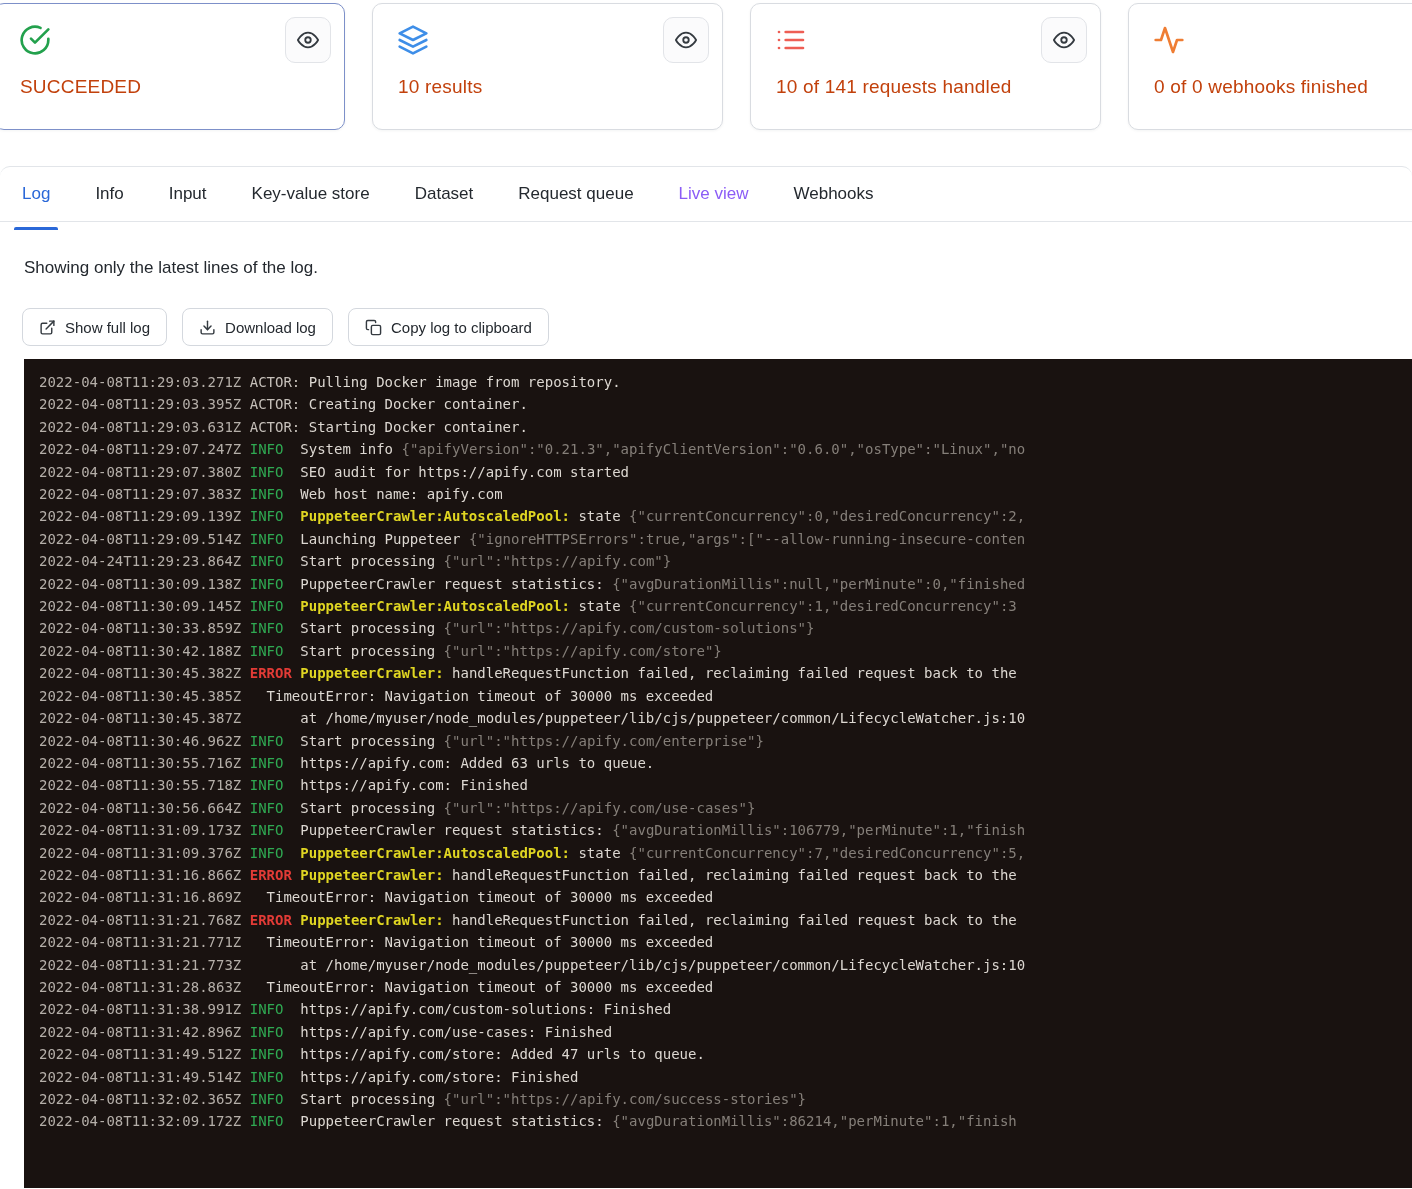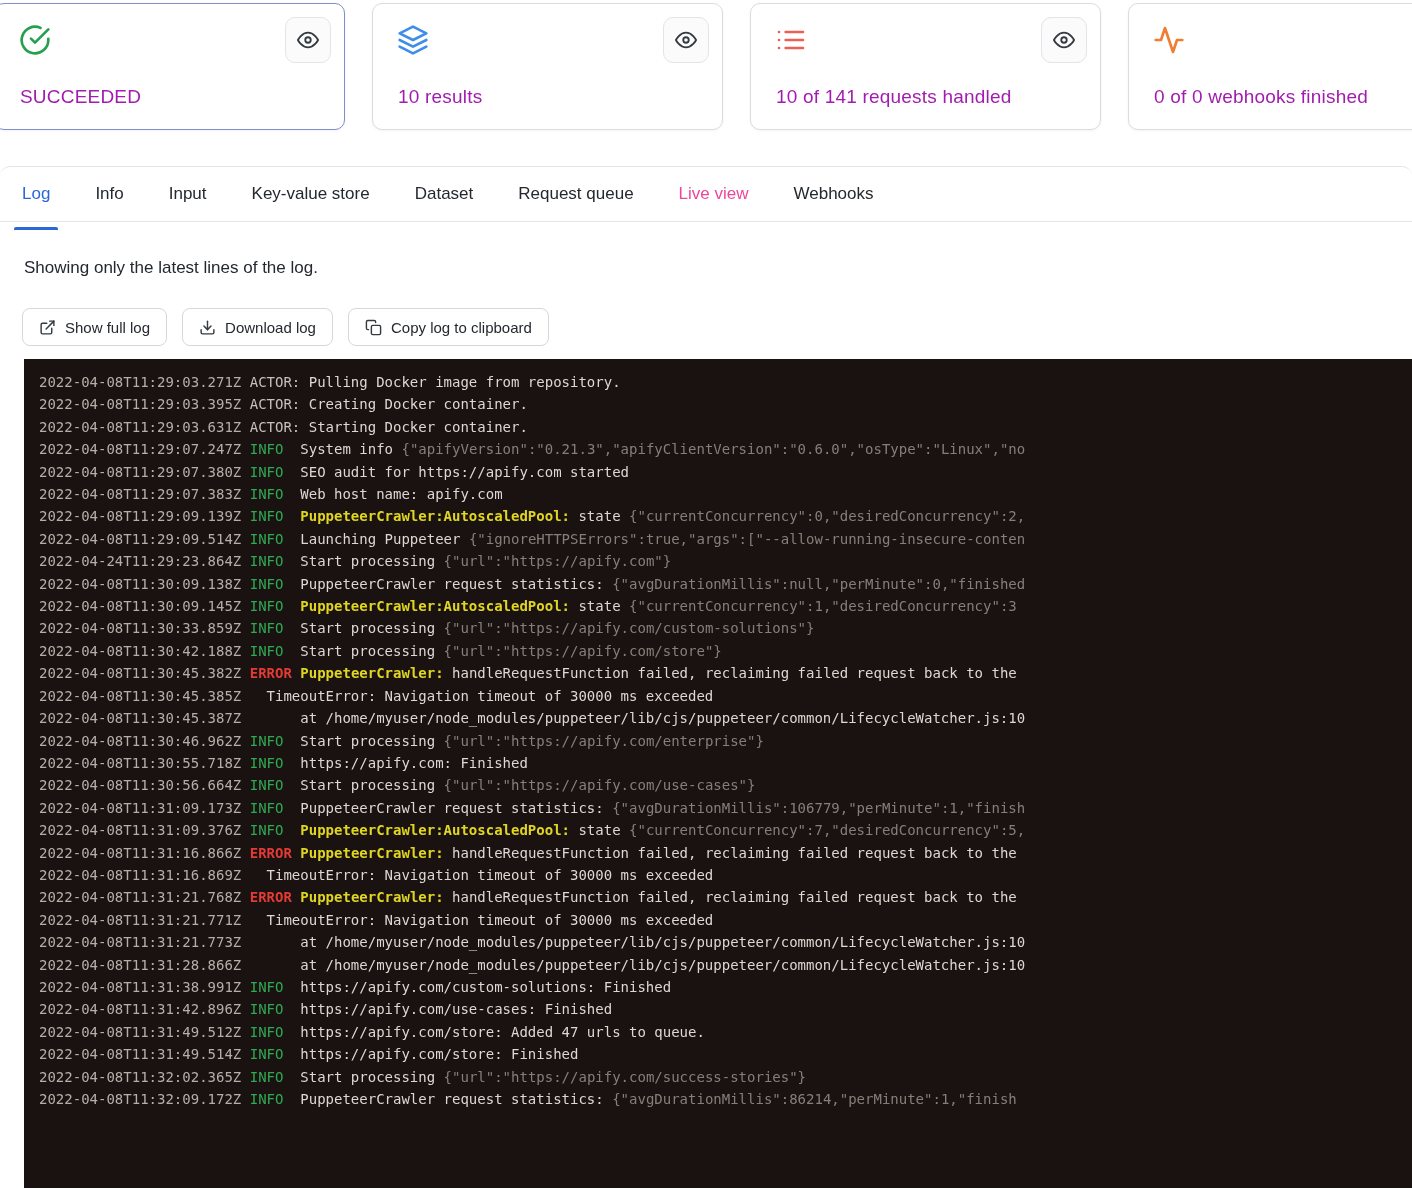--- a/index.html
+++ b/index.html
@@ -16,35 +16,35 @@
   }
   .card.selected{border:1.5px solid #7d90c9;}
   .card:first-child{margin-left:-6px;}
   .card-icon{position:absolute;top:20px;left:24px;width:32px;height:32px;display:block;}
   .card-icon svg{display:block;}
   .eye-btn{
     position:absolute;top:13px;right:13px;width:46px;height:46px;
     background:#fbfbfc;border:1px solid #e2e4e8;border-radius:10px;
     display:flex;align-items:center;justify-content:center;cursor:pointer;padding:0;
   }
-  .card-label{position:absolute;left:25px;bottom:21px;font-size:19px;color:#a21caf;letter-spacing:.2px;}
+  .card-label{position:absolute;left:25px;bottom:31px;font-size:19px;color:#c2410c;letter-spacing:.2px;}
   
   .section{
     margin-top:36px;border-top:1px solid #e2e5e9;border-radius:10px 10px 0 0;
   }
   .tabbar{
     display:flex;column-gap:45px;padding-left:22px;height:55px;align-items:center;
     border-bottom:1px solid #e2e5e9;box-sizing:border-box;
   }
   .tab{position:relative;font-size:17px;color:#24292f;cursor:pointer;height:71px;display:flex;align-items:center;}
   .tab.active{color:#2a68d8;}
   .tab.active::after{
     content:"";position:absolute;left:-8px;right:-8px;bottom:0;height:3px;background:#2a68d8;border-radius:2px 2px 0 0;
   }
-  .tab.disabled{color:#ec4899;cursor:default;}
+  .tab.disabled{color:#8b5cf6;cursor:default;}
   .section-body{padding-left:24px;}
   .log-note{margin-top:36px;font-size:17px;color:#24292f;}
   .log-buttons{display:flex;gap:15px;margin-top:30px;margin-left:-2px;}
   .log-btn{
     display:flex;align-items:center;gap:9px;height:38px;padding:0 16px;
     background:#fff;border:1px solid #d4d8de;border-radius:8px;cursor:pointer;
     font-family:"Liberation Sans",sans-serif;font-size:15px;color:#24292f;
   }
   .log-btn svg{display:block;}
   
@@ -183,30 +183,31 @@
         <div class="log-line"><span class="s-ts">2022-04-08T11:29:09.514Z </span><span class="s-info">INFO</span><span class="s-msg">  Launching Puppeteer </span><span class="s-dim">{"ignoreHTTPSErrors":true,"args":["--allow-running-insecure-conten</span></div>
         <div class="log-line"><span class="s-ts">2022-04-24T11:29:23.864Z </span><span class="s-info">INFO</span><span class="s-msg">  Start processing </span><span class="s-dim">{"url":"https://apify.com"}</span></div>
         <div class="log-line"><span class="s-ts">2022-04-08T11:30:09.138Z </span><span class="s-info">INFO</span><span class="s-msg">  PuppeteerCrawler request statistics: </span><span class="s-dim">{"avgDurationMillis":null,"perMinute":0,"finished</span></div>
         <div class="log-line"><span class="s-ts">2022-04-08T11:30:09.145Z </span><span class="s-info">INFO</span><span class="s-msg">  </span><span class="s-yellow">PuppeteerCrawler:AutoscaledPool:</span><span class="s-msg"> state </span><span class="s-dim">{"currentConcurrency":1,"desiredConcurrency":3</span></div>
         <div class="log-line"><span class="s-ts">2022-04-08T11:30:33.859Z </span><span class="s-info">INFO</span><span class="s-msg">  Start processing </span><span class="s-dim">{"url":"https://apify.com/custom-solutions"}</span></div>
         <div class="log-line"><span class="s-ts">2022-04-08T11:30:42.188Z </span><span class="s-info">INFO</span><span class="s-msg">  Start processing </span><span class="s-dim">{"url":"https://apify.com/store"}</span></div>
         <div class="log-line"><span class="s-ts">2022-04-08T11:30:45.382Z </span><span class="s-error">ERROR</span><span class="s-msg"> </span><span class="s-yellow">PuppeteerCrawler:</span><span class="s-msg"> handleRequestFunction failed, reclaiming failed request back to the</span></div>
         <div class="log-line"><span class="s-ts">2022-04-08T11:30:45.385Z </span><span class="s-msg">  TimeoutError: Navigation timeout of 30000 ms exceeded</span></div>
         <div class="log-line"><span class="s-ts">2022-04-08T11:30:45.387Z </span><span class="s-msg">      at /home/myuser/node_modules/puppeteer/lib/cjs/puppeteer/common/LifecycleWatcher.js:10</span></div>
         <div class="log-line"><span class="s-ts">2022-04-08T11:30:46.962Z </span><span class="s-info">INFO</span><span class="s-msg">  Start processing </span><span class="s-dim">{"url":"https://apify.com/enterprise"}</span></div>
+        <div class="log-line"><span class="s-ts">2022-04-08T11:30:55.716Z </span><span class="s-info">INFO</span><span class="s-msg">  https://apify.com: Added 63 urls to queue.</span></div>
         <div class="log-line"><span class="s-ts">2022-04-08T11:30:55.718Z </span><span class="s-info">INFO</span><span class="s-msg">  https://apify.com: Finished</span></div>
         <div class="log-line"><span class="s-ts">2022-04-08T11:30:56.664Z </span><span class="s-info">INFO</span><span class="s-msg">  Start processing </span><span class="s-dim">{"url":"https://apify.com/use-cases"}</span></div>
         <div class="log-line"><span class="s-ts">2022-04-08T11:31:09.173Z </span><span class="s-info">INFO</span><span class="s-msg">  PuppeteerCrawler request statistics: </span><span class="s-dim">{"avgDurationMillis":106779,"perMinute":1,"finish</span></div>
         <div class="log-line"><span class="s-ts">2022-04-08T11:31:09.376Z </span><span class="s-info">INFO</span><span class="s-msg">  </span><span class="s-yellow">PuppeteerCrawler:AutoscaledPool:</span><span class="s-msg"> state </span><span class="s-dim">{"currentConcurrency":7,"desiredConcurrency":5,</span></div>
         <div class="log-line"><span class="s-ts">2022-04-08T11:31:16.866Z </span><span class="s-error">ERROR</span><span class="s-msg"> </span><span class="s-yellow">PuppeteerCrawler:</span><span class="s-msg"> handleRequestFunction failed, reclaiming failed request back to the</span></div>
         <div class="log-line"><span class="s-ts">2022-04-08T11:31:16.869Z </span><span class="s-msg">  TimeoutError: Navigation timeout of 30000 ms exceeded</span></div>
         <div class="log-line"><span class="s-ts">2022-04-08T11:31:21.768Z </span><span class="s-error">ERROR</span><span class="s-msg"> </span><span class="s-yellow">PuppeteerCrawler:</span><span class="s-msg"> handleRequestFunction failed, reclaiming failed request back to the</span></div>
         <div class="log-line"><span class="s-ts">2022-04-08T11:31:21.771Z </span><span class="s-msg">  TimeoutError: Navigation timeout of 30000 ms exceeded</span></div>
         <div class="log-line"><span class="s-ts">2022-04-08T11:31:21.773Z </span><span class="s-msg">      at /home/myuser/node_modules/puppeteer/lib/cjs/puppeteer/common/LifecycleWatcher.js:10</span></div>
-        <div class="log-line"><span class="s-ts">2022-04-08T11:31:28.866Z </span><span class="s-msg">      at /home/myuser/node_modules/puppeteer/lib/cjs/puppeteer/common/LifecycleWatcher.js:10</span></div>
+        <div class="log-line"><span class="s-ts">2022-04-08T11:31:28.863Z </span><span class="s-msg">  TimeoutError: Navigation timeout of 30000 ms exceeded</span></div>
         <div class="log-line"><span class="s-ts">2022-04-08T11:31:38.991Z </span><span class="s-info">INFO</span><span class="s-msg">  https://apify.com/custom-solutions: Finished</span></div>
         <div class="log-line"><span class="s-ts">2022-04-08T11:31:42.896Z </span><span class="s-info">INFO</span><span class="s-msg">  https://apify.com/use-cases: Finished</span></div>
         <div class="log-line"><span class="s-ts">2022-04-08T11:31:49.512Z </span><span class="s-info">INFO</span><span class="s-msg">  https://apify.com/store: Added 47 urls to queue.</span></div>
         <div class="log-line"><span class="s-ts">2022-04-08T11:31:49.514Z </span><span class="s-info">INFO</span><span class="s-msg">  https://apify.com/store: Finished</span></div>
         <div class="log-line"><span class="s-ts">2022-04-08T11:32:02.365Z </span><span class="s-info">INFO</span><span class="s-msg">  Start processing </span><span class="s-dim">{"url":"https://apify.com/success-stories"}</span></div>
         <div class="log-line"><span class="s-ts">2022-04-08T11:32:09.172Z </span><span class="s-info">INFO</span><span class="s-msg">  PuppeteerCrawler request statistics: </span><span class="s-dim">{"avgDurationMillis":86214,"perMinute":1,"finish</span></div>
       </div>
   </div>
 </div>
 

